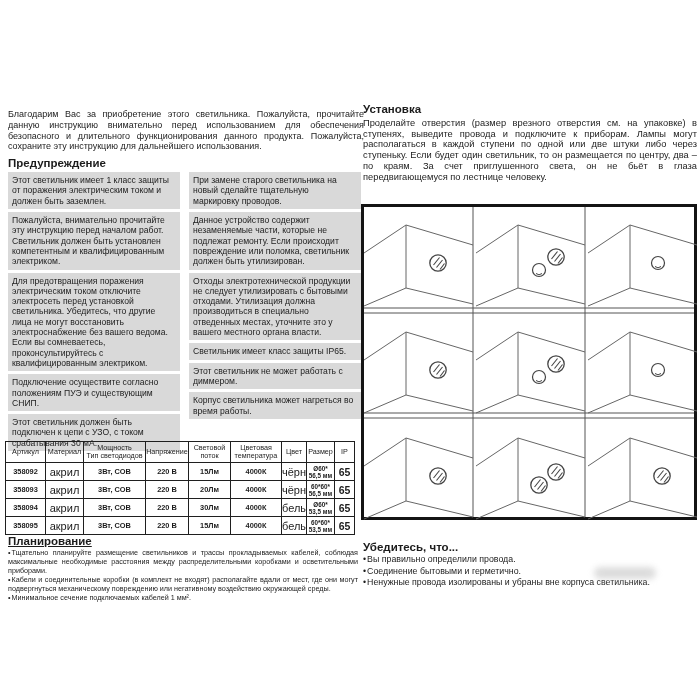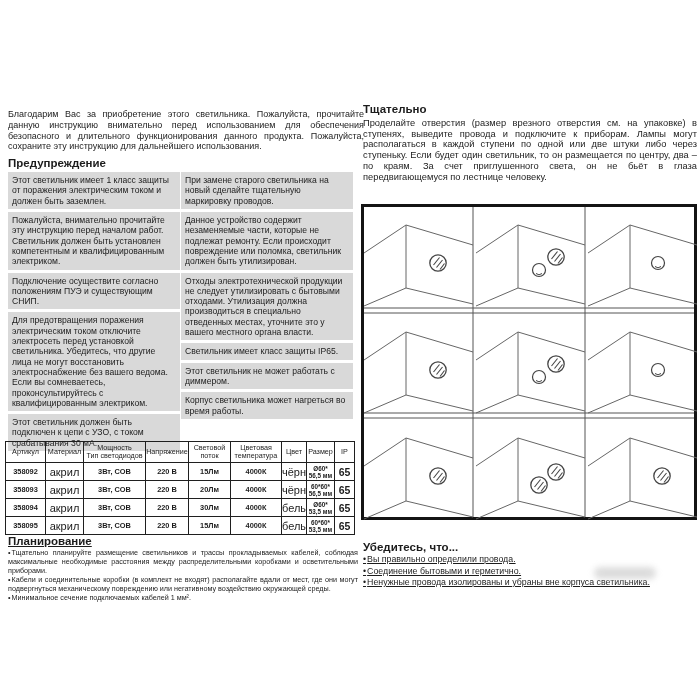--- a/index.html
+++ b/index.html
@@ -6,21 +6,21 @@
   body{
     width:700px;height:700px;background:#ffffff;position:relative;overflow:hidden;
     font-family:"Liberation Sans", sans-serif;color:#1c1c1c;
     -webkit-font-smoothing:antialiased;
   }
   .abs{position:absolute;}
   
   .left-col{left:8px;top:103px;width:356px;margin-top:6px;}
   .intro{font-size:9px;line-height:10.8px;text-align:justify;margin:0;}
   .section-h{font-size:11.5px;font-weight:bold;margin:5px 0 3px 0;}
-  .warn-wrap{display:flex;gap:1px;}
+  .warn-wrap{display:flex;gap:9px;}
   .warn-col{display:flex;flex-direction:column;gap:3px;width:172px;}
   .warn-block{background:#d9d9d9;padding:3px 4px;font-size:8.6px;line-height:10.3px;}
   
   .spec-table{left:5px;top:441px;border-collapse:collapse;table-layout:fixed;width:349px;}
   .spec-table th,.spec-table td{
     border:1px solid #1f1f1f;text-align:center;vertical-align:middle;
     padding:1px 0;overflow:hidden;
   }
   .spec-table th{font-size:7.2px;line-height:8.2px;font-weight:normal;height:18px;}
   .spec-table td{font-size:7.4px;font-weight:bold;height:15px;}
@@ -30,37 +30,37 @@
   
   .planning{left:8px;top:535px;width:350px;}
   .planning .section-h{margin:0 0 1px 0;text-decoration:underline;}
   .plan-item{font-size:7.2px;line-height:9.1px;text-align:justify;}
   .plan-item::before{content:"\2022";margin-right:1px;}
   
   .right-col{left:363px;top:103px;width:334px;}
   .install-p{font-size:9.3px;line-height:10.7px;text-align:justify;margin:2px 0 0 0;}
   .diagram{left:361px;top:204px;}
   .checklist{left:363px;top:541px;width:335px;}
-  .check-item{font-size:8.8px;line-height:11.6px;text-decoration:underline;}
+  .check-item{font-size:8.8px;line-height:11.6px;}
   .check-item::before{content:"\2022";margin-right:1px;}
   .smudge{left:594px;top:567px;width:62px;height:12px;background:#bfbfbf;
           border-radius:6px;filter:blur(3px);opacity:.55;}
 </style>
 </head>
 <body>
 
 <div class="abs left-col">
   <p class="intro">Благодарим Вас за приобретение этого светильника. Пожалуйста, прочитайте данную инструкцию внимательно перед использованием для обеспечения безопасного и длительного функционирования данного продукта. Пожалуйста, сохраните эту инструкцию для дальнейшего использования.</p>
   <div class="section-h">Предупреждение</div>
   <div class="warn-wrap">
     <div class="warn-col">
       <div class="warn-block">Этот светильник имеет 1 класс защиты от поражения электрическим током и должен быть заземлен.</div>
       <div class="warn-block">Пожалуйста, внимательно прочитайте эту инструкцию перед началом работ. Светильник должен быть установлен компетентным и квалифицированным электриком.</div>
+      <div class="warn-block">Для предотвращения поражения электрическим током отключите электросеть перед установкой светильника. Убедитесь, что другие лица не могут восстановить электроснабжение без вашего ведома. Если вы сомневаетесь, проконсультируйтесь с квалифицированным электриком.</div>
       <div class="warn-block">Подключение осуществите согласно положениям ПУЭ и существующим СНИП.</div>
-      <div class="warn-block">Для предотвращения поражения электрическим током отключите электросеть перед установкой светильника. Убедитесь, что другие лица не могут восстановить электроснабжение без вашего ведома. Если вы сомневаетесь, проконсультируйтесь с квалифицированным электриком.</div>
       <div class="warn-block">Этот светильник должен быть подключен к цепи с УЗО, с током срабатывания 30 мА.</div>
     </div>
     <div class="warn-col">
       <div class="warn-block">При замене старого светильника на новый сделайте тщательную маркировку проводов.</div>
       <div class="warn-block">Данное устройство содержит незаменяемые части, которые не подлежат ремонту. Если происходит повреждение или поломка, светильник должен быть утилизирован.</div>
       <div class="warn-block">Отходы электротехнической продукции не следует утилизировать с бытовыми отходами. Утилизация должна производиться в специально отведенных местах, уточните это у вашего местного органа власти.</div>
       <div class="warn-block">Светильник имеет класс защиты IP65.</div>
       <div class="warn-block">Этот светильник не может работать с диммером.</div>
       <div class="warn-block">Корпус светильника может нагреться во время работы.</div>
     </div>
@@ -160,21 +160,21 @@
   </table>
 
 <div class="abs planning">
   <div class="section-h">Планирование</div>
   <div class="plan-item">Тщательно планируйте размещение светильников и трассы прокладываемых кабелей, соблюдая максимальные необходимые расстояния между распределительными коробками и осветительными приборами.</div>
   <div class="plan-item">Кабели и соединительные коробки (в комплект не входят) располагайте вдали от мест, где они могут подвергнуться механическому повреждению или негативному воздействию окружающей среды.</div>
   <div class="plan-item">Минимальное сечение подключаемых кабелей 1 мм².</div>
 </div>
 
 <div class="abs right-col">
-  <div class="section-h" style="margin-top:0">Тщательно</div>
+  <div class="section-h" style="margin-top:0">Установка</div>
   <p class="install-p">Проделайте отверстия (размер врезного отверстия см. на упаковке) в ступенях, выведите провода и подключите к приборам. Лампы могут располагаться в каждой ступени по одной или две штуки либо через ступеньку. Если будет один светильник, то он размещается по центру, два – по краям. За счет приглушенного света, он не бьёт в глаза передвигающемуся по лестнице человеку.</p>
 </div>
 
 <svg class="abs diagram" width="336" height="316" viewBox="0 0 336 316">
   <defs>
     <g id="step" stroke="#666" stroke-width="1" fill="none">
       <polyline points="0,45 42,17 109,37"></polyline>
       <line x1="42" y1="17" x2="42" y2="80"></line>
       <polyline points="0,98 42,80 109,96"></polyline>
     </g>

